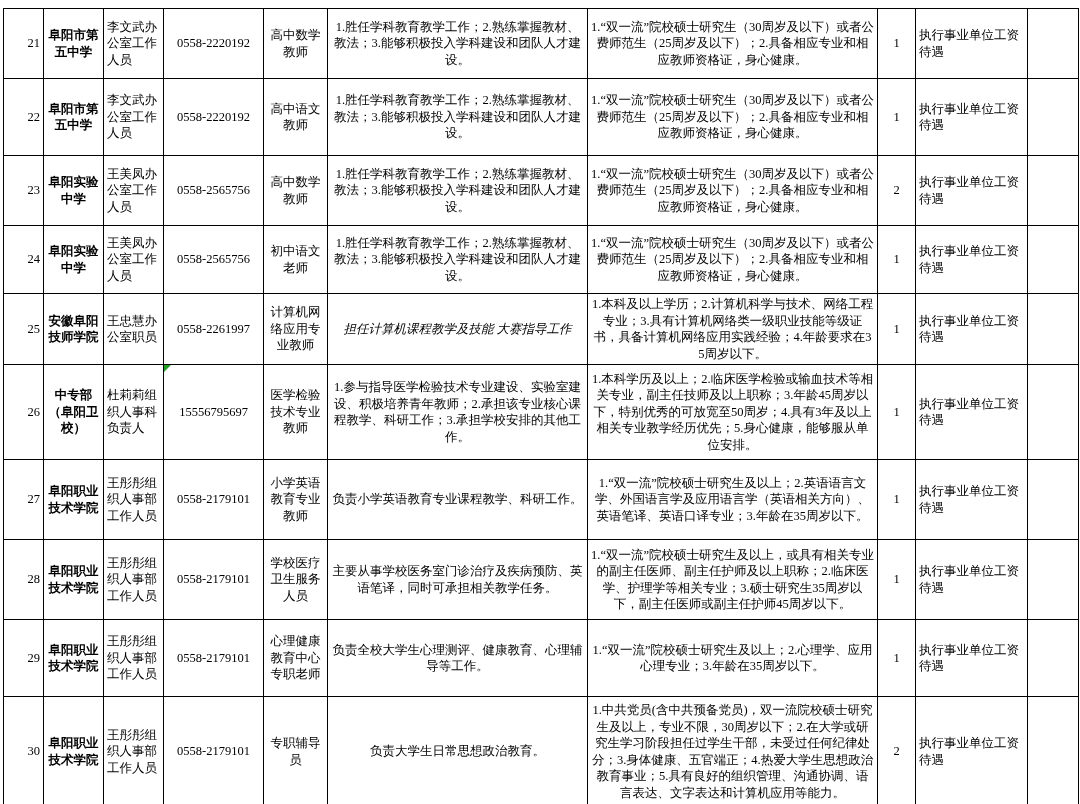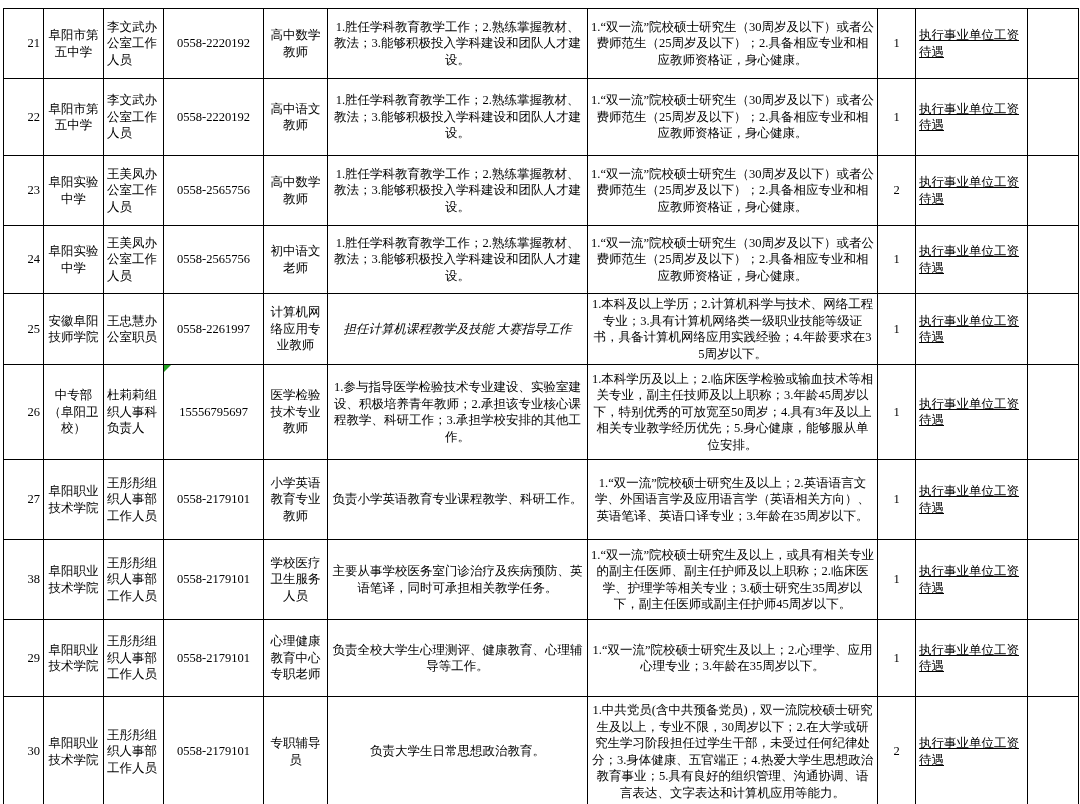--- a/index.html
+++ b/index.html
@@ -16,29 +16,29 @@
   }
   table.jobs td{
     border:1px solid #000;
     vertical-align:middle;
     word-break:break-all;
     line-height:1.32;
     padding:2px 3px;
     font-size:12.5px;
   }
   td.c-num{text-align:right;font-size:13px;padding:2px 0;}
-  td.c-unit{text-align:center;font-size:13.5px;padding:2px 13px;line-height:1.25;}
+  td.c-unit{text-align:center;font-size:13.5px;padding:2px 13px;line-height:1.25;font-weight:bold;}
   td.c-contact{text-align:left;font-size:13.5px;padding:2px 9px;line-height:1.25;}
   td.c-phone{text-align:center;font-size:12px;padding:2px 1px;position:relative;font-family:Liberation Serif, serif;}
   td.c-pos{text-align:center;font-size:13px;padding:2px 3px;line-height:1.3;}
   td.c-duty{text-align:center;}
   td.c-duty.center{text-align:center;font-style:italic;}
   td.c-req{text-align:center;padding:2px 4px 2px 3px;}
   td.c-count{text-align:center;font-size:13px;padding:2px 0;}
-  td.c-salary{text-align:left;font-size:12px;padding:2px 8px;text-decoration:underline;}
+  td.c-salary{text-align:left;font-size:12px;padding:2px 8px;}
   td.c-extra{padding:0;}
   .dirty-marker{
     position:absolute;left:0;top:0;width:0;height:0;
     border-top:7px solid var(--marker,#21a121);
     border-right:7px solid transparent;
   }
 </style>
 </head>
 <body>
 
@@ -135,21 +135,21 @@
     <td class="c-contact">王彤彤组织人事部工作人员</td>
     <td class="c-phone">0558-2179101</td>
     <td class="c-pos">小学英语教育专业教师</td>
     <td class="c-duty">负责小学英语教育专业课程教学、科研工作。</td>
     <td class="c-req">1.“双一流”院校硕士研究生及以上；2.英语语言文学、外国语言学及应用语言学（英语相关方向）、英语笔译、英语口译专业；3.年龄在35周岁以下。</td>
     <td class="c-count">1</td>
     <td class="c-salary">执行事业单位工资待遇</td>
     <td class="c-extra"></td>
   </tr>
         <tr style="height: 80px;">
-    <td class="c-num">38</td>
+    <td class="c-num">28</td>
     <td class="c-unit">阜阳职业技术学院</td>
     <td class="c-contact">王彤彤组织人事部工作人员</td>
     <td class="c-phone">0558-2179101</td>
     <td class="c-pos">学校医疗卫生服务人员</td>
     <td class="c-duty">主要从事学校医务室门诊治疗及疾病预防、英语笔译，同时可承担相关教学任务。</td>
     <td class="c-req">1.“双一流”院校硕士研究生及以上，或具有相关专业的副主任医师、副主任护师及以上职称；2.临床医学、护理学等相关专业；3.硕士研究生35周岁以下，副主任医师或副主任护师45周岁以下。</td>
     <td class="c-count">1</td>
     <td class="c-salary">执行事业单位工资待遇</td>
     <td class="c-extra"></td>
   </tr>

